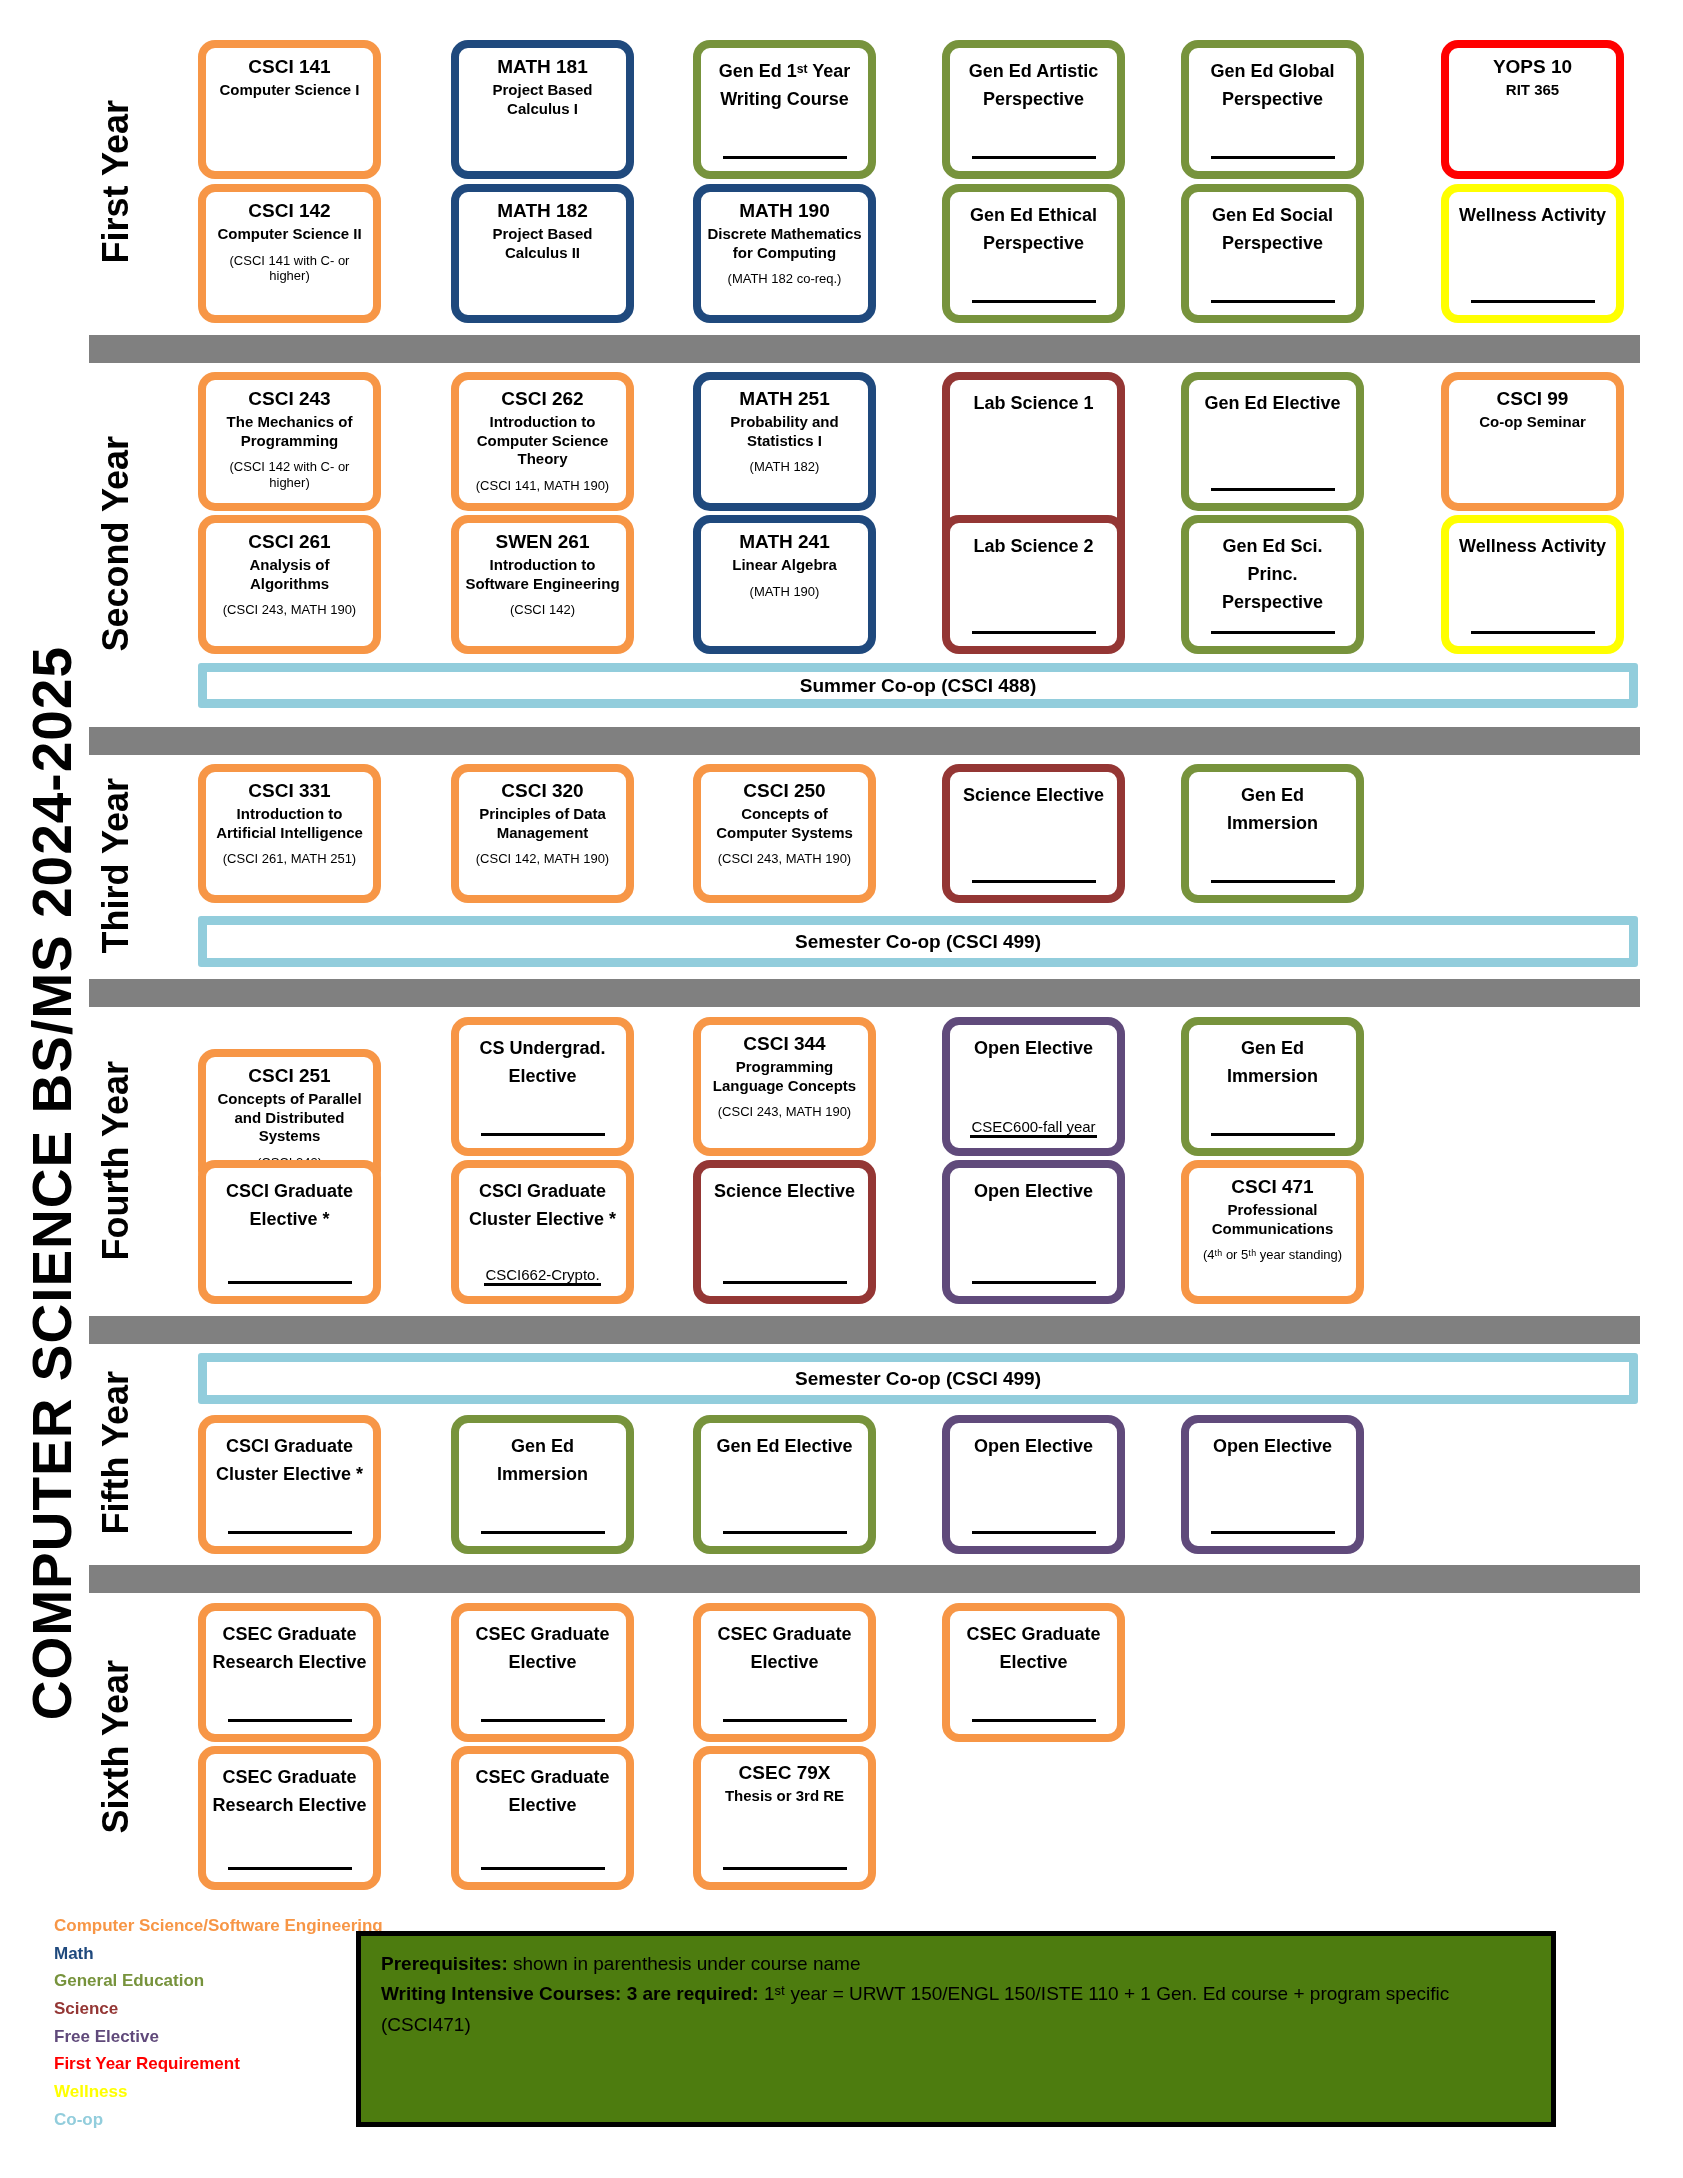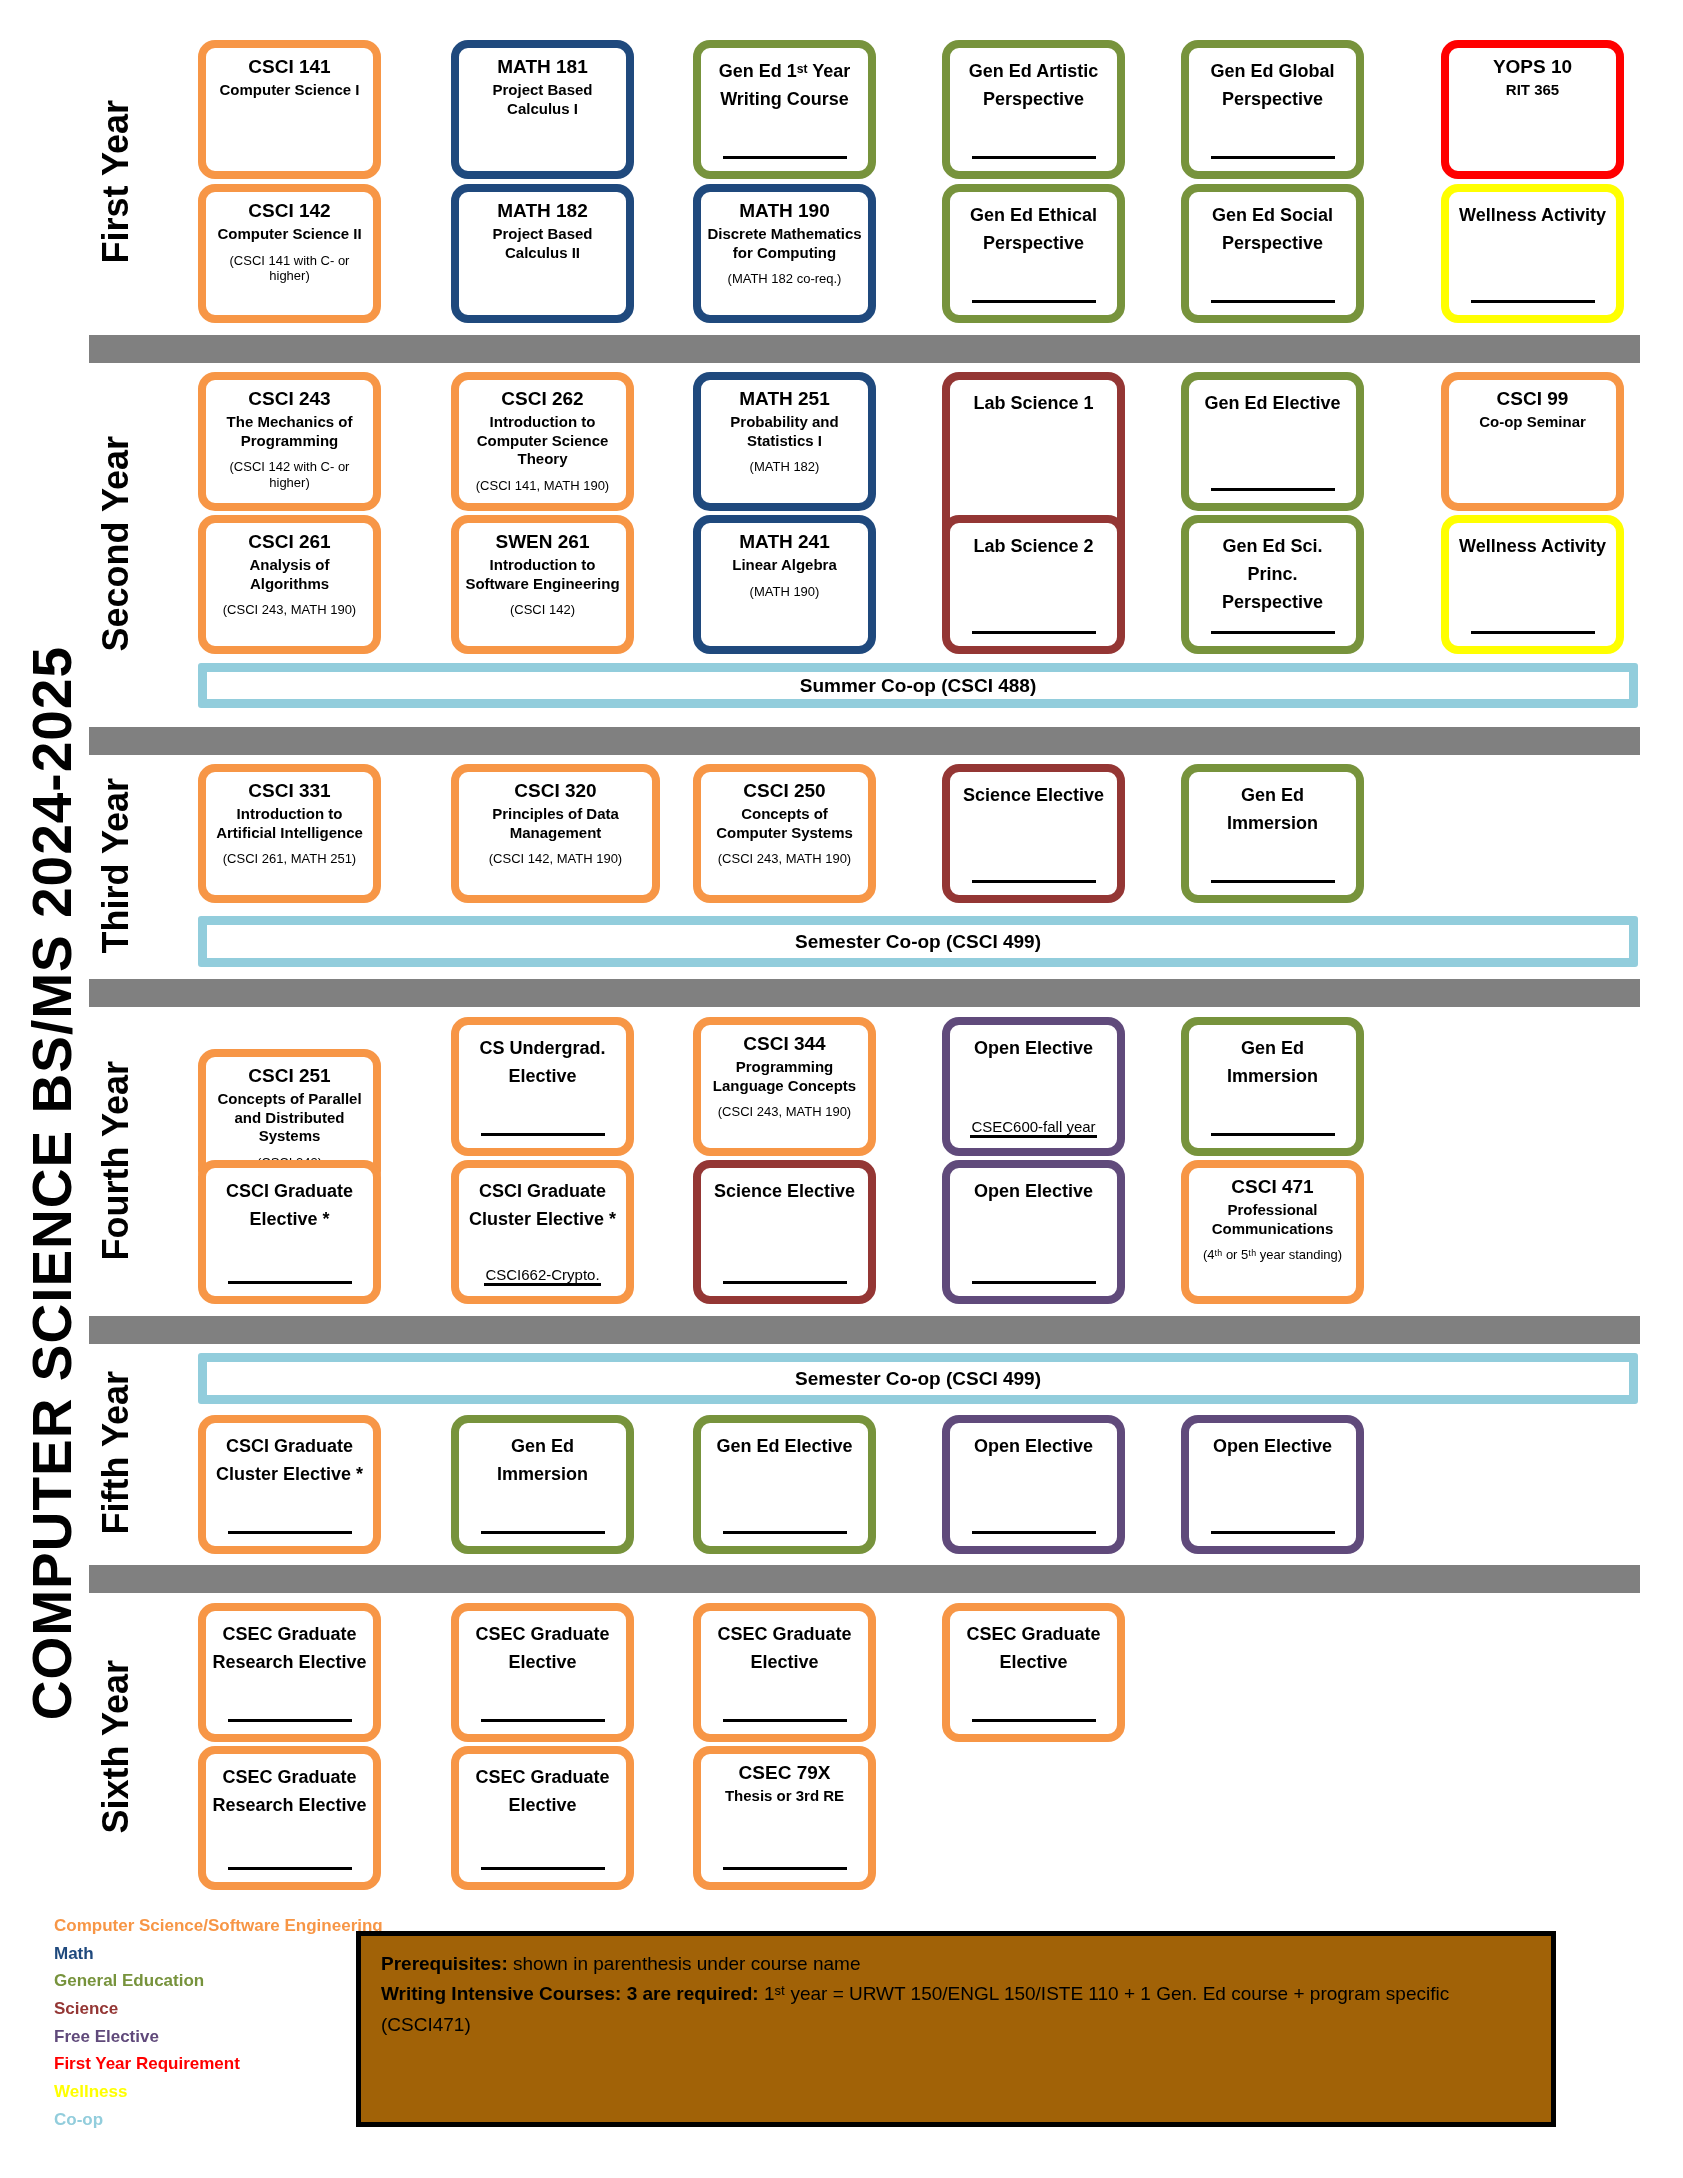--- a/index.html
+++ b/index.html
@@ -21,21 +21,21 @@
   .code{font-weight:bold;font-size:19px;line-height:1.2;}
   .bname{font-weight:bold;font-size:15px;line-height:1.25;margin-top:2px;}
   .solo{font-weight:bold;font-size:18px;line-height:1.55;margin-top:2px;}
   .prereq{font-size:13px;line-height:1.2;margin-top:9px;}
   .blank{margin-top:auto;width:124px;border-bottom:3px solid #000;margin-bottom:6px;flex-shrink:0;}
   .fill{margin-top:auto;font-size:15px;border-bottom:3px solid #000;margin-bottom:4px;
         padding:0 1px;white-space:nowrap;}
   #legend{position:absolute;left:54px;top:1917px;display:flex;flex-direction:column;gap:9px;}
   .legenditem{font-weight:bold;font-size:17px;line-height:1.1;}
   #notes{position:absolute;left:356px;top:1931px;width:1200px;height:196px;border:5px solid #000;
-         box-sizing:border-box;padding:13px 20px;font-size:19px;line-height:1.6;background:#a16207;}
+         box-sizing:border-box;padding:13px 20px;font-size:19px;line-height:1.6;background:#4d7c0f;}
   .noteline{margin:0;}
   .nb{font-weight:bold;}
 </style>
 </head>
 <body>
 
 <div id="canvas">
   <div id="mainTitle" class="vwrap">
     <span class="vtext">COMPUTER SCIENCE BS/MS 2024-2025</span>
   </div>
@@ -159,21 +159,21 @@
         <div class="cooplabel">Summer Co-op (CSCI 488)</div>
       </div>
       <div class="vwrap yearlabel" style="top: 764px; height: 203px;">
         <span class="vtext">Third Year</span>
       </div>
       <div class="cbox" style="left: 198px; top: 764px; width: 183px; height: 139px; border-color: rgb(247, 150, 70);">
         <div class="code">CSCI 331</div>
         <div class="bname">Introduction to Artificial Intelligence</div>
         <div class="prereq">(CSCI 261, MATH 251)</div>
       </div>
-      <div class="cbox" style="left: 451px; top: 764px; width: 209px; height: 139px; border-color: rgb(247, 150, 70);">
+      <div class="cbox" style="left: 451px; top: 764px; width: 183px; height: 139px; border-color: rgb(247, 150, 70);">
         <div class="code">CSCI 320</div>
         <div class="bname">Principles of Data Management</div>
         <div class="prereq">(CSCI 142, MATH 190)</div>
       </div>
       <div class="cbox" style="left: 693px; top: 764px; width: 183px; height: 139px; border-color: rgb(247, 150, 70);">
         <div class="code">CSCI 250</div>
         <div class="bname">Concepts of Computer Systems</div>
         <div class="prereq">(CSCI 243, MATH 190)</div>
       </div>
       <div class="cbox" style="left: 942px; top: 764px; width: 183px; height: 139px; border-color: rgb(148, 54, 52);">

